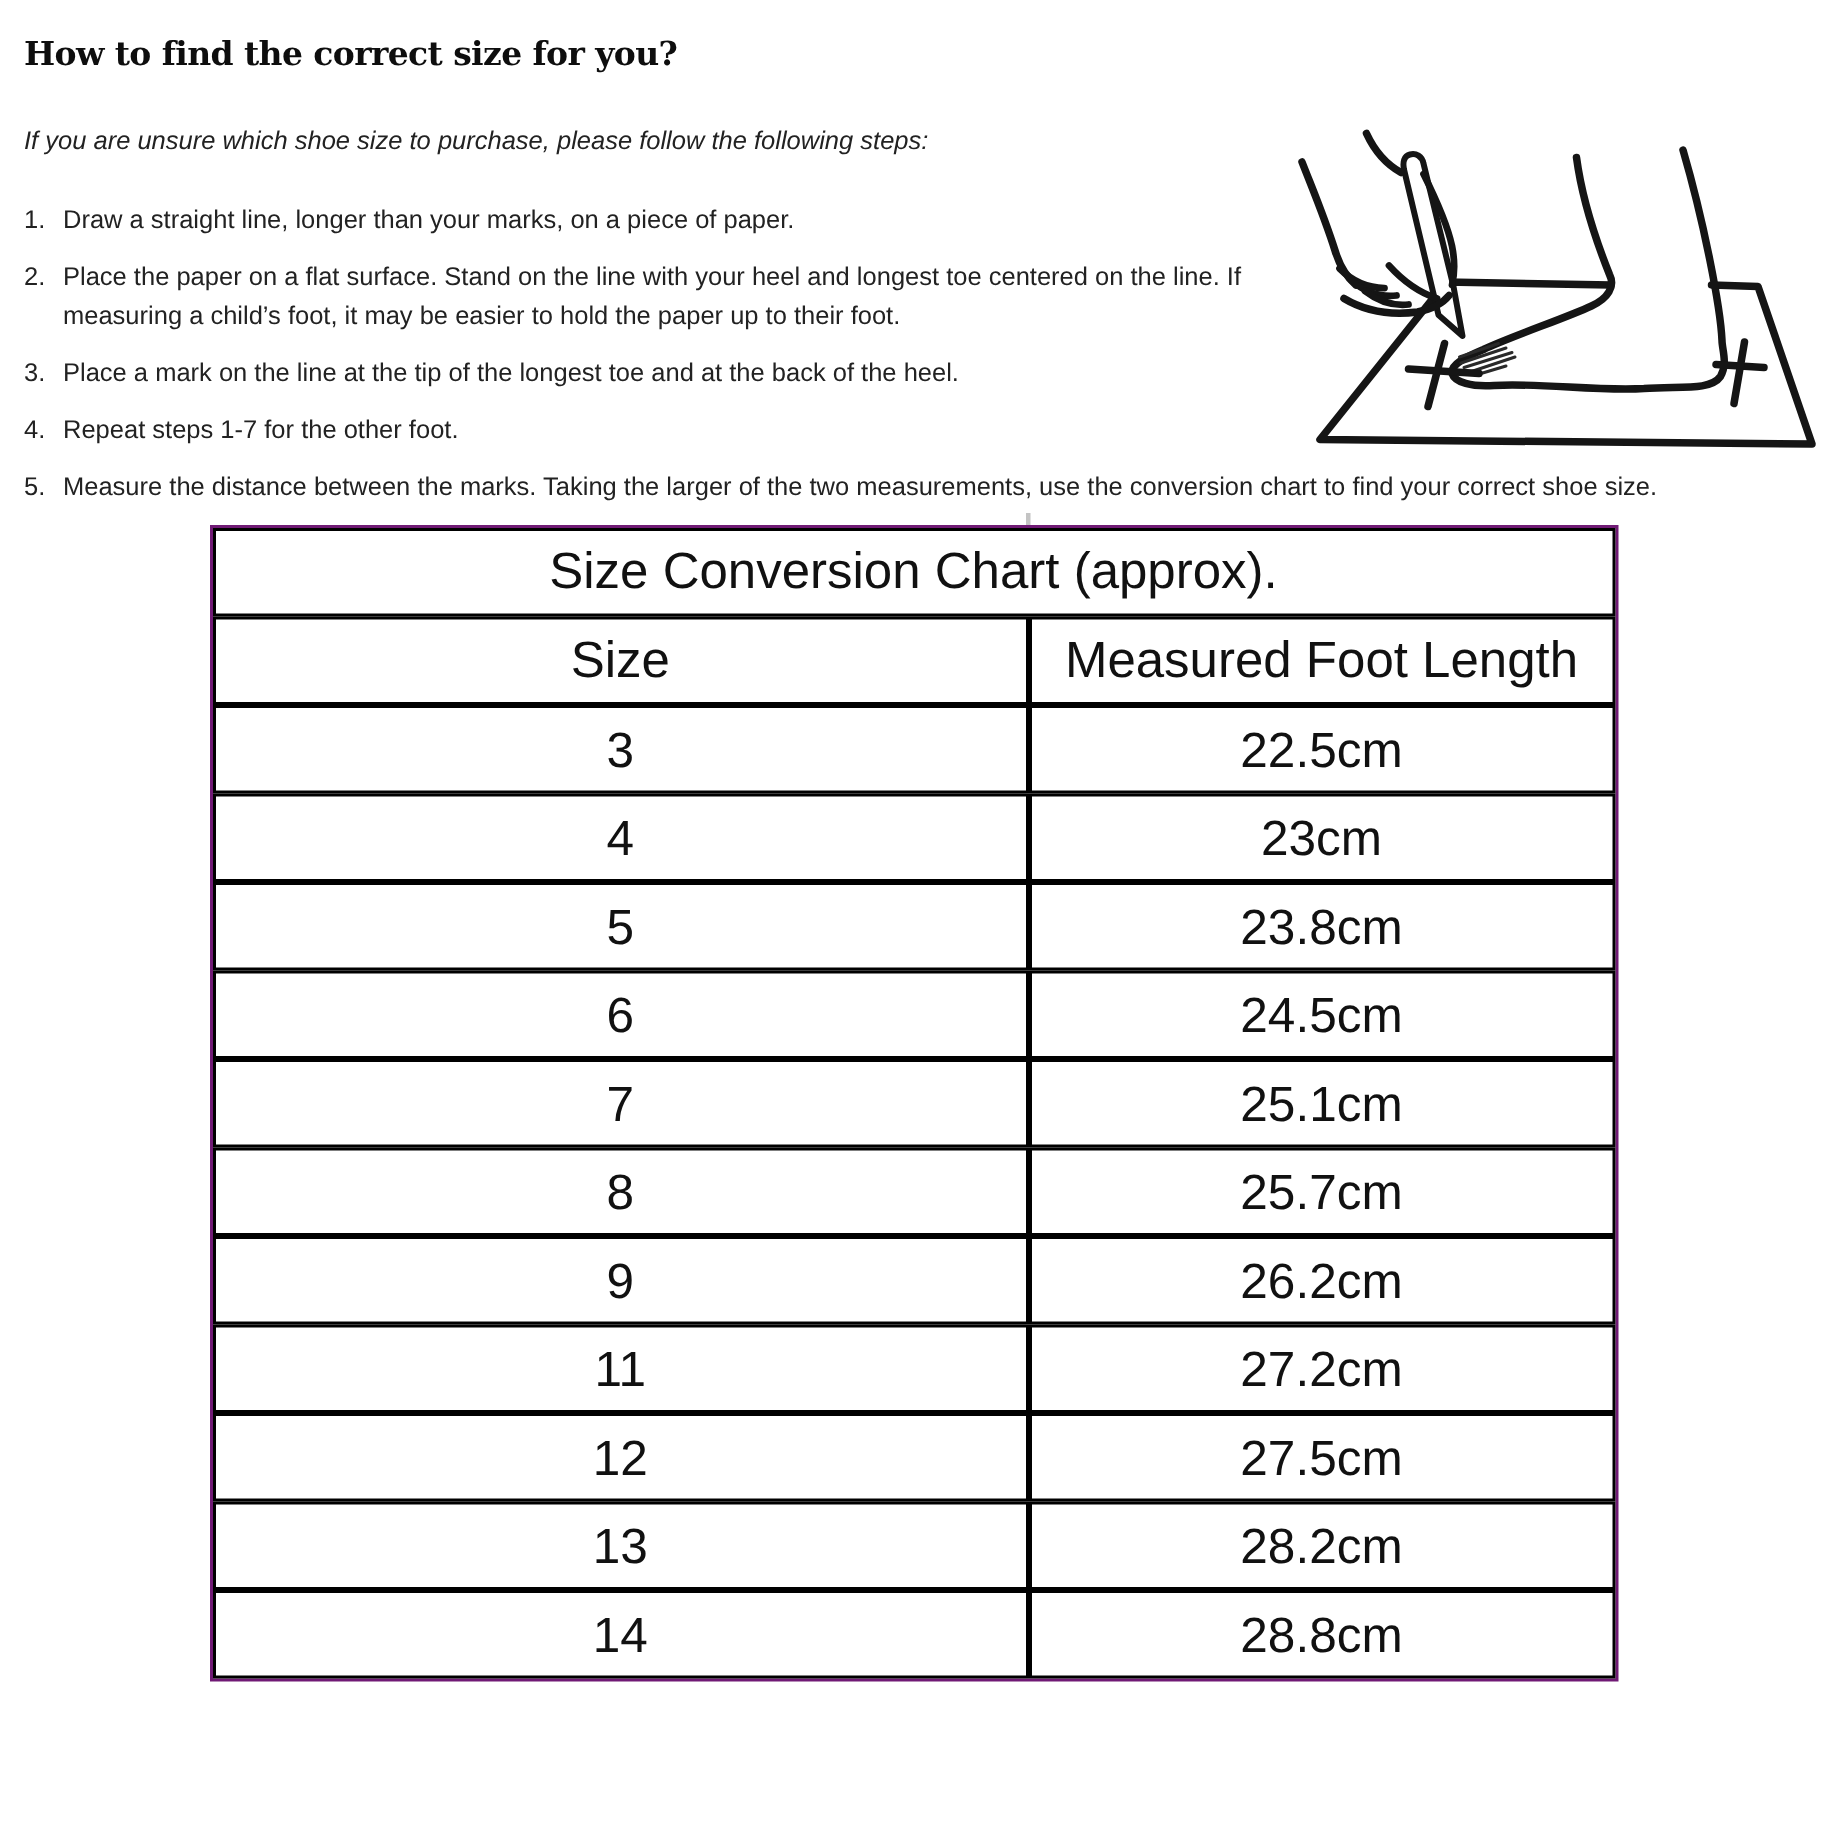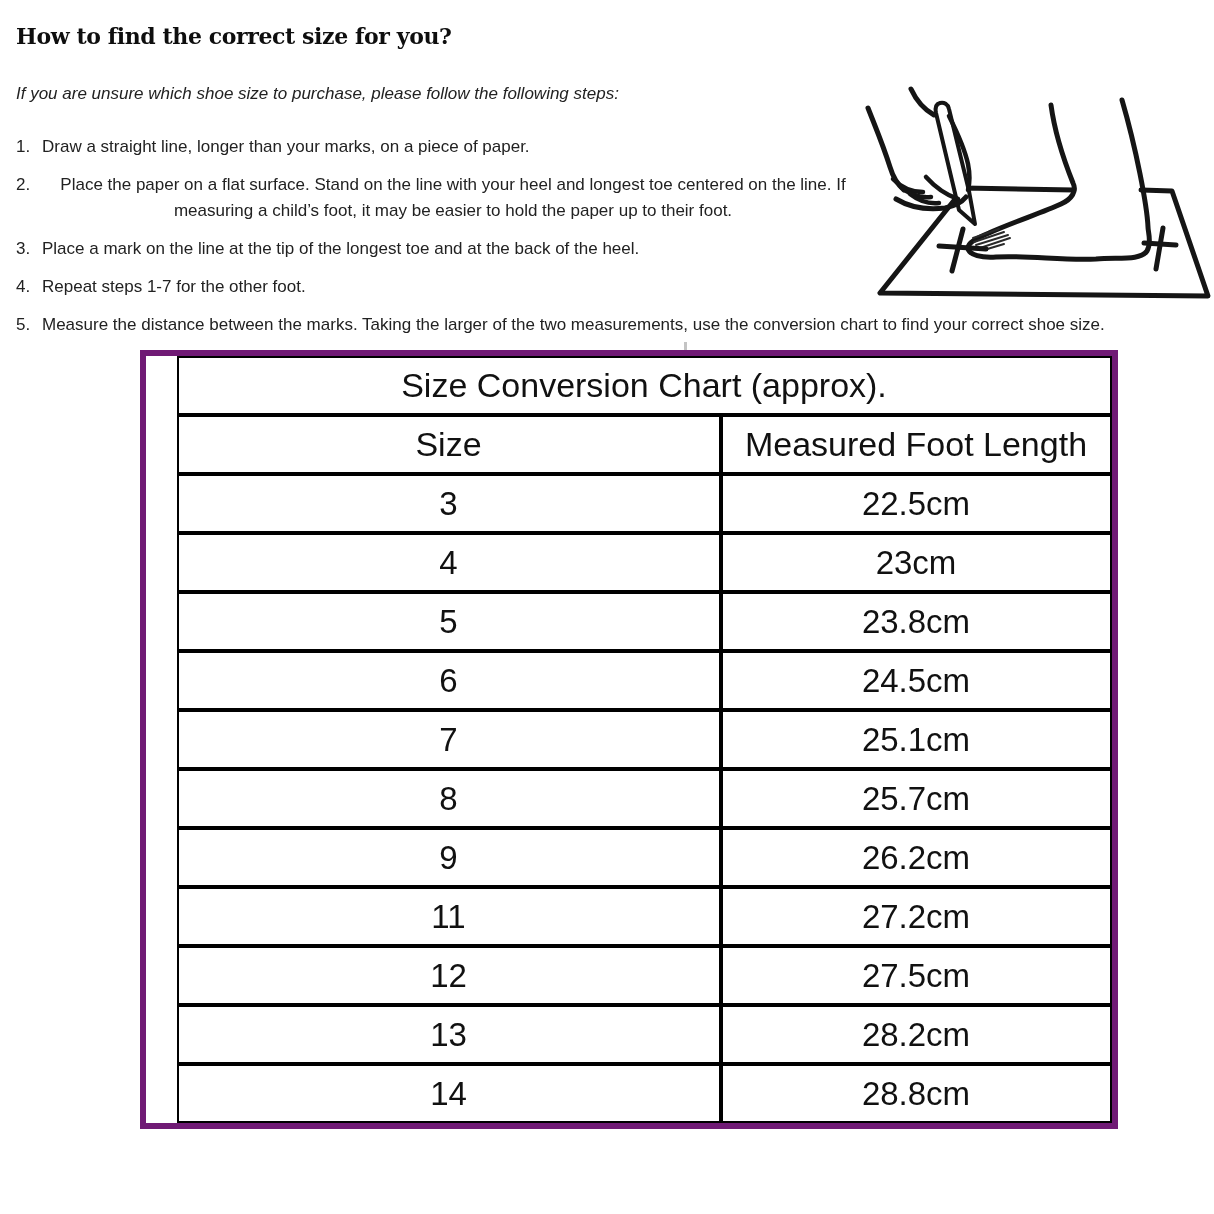--- a/index.html
+++ b/index.html
@@ -32,41 +32,40 @@
   .steps { margin: 27px 16px 0 16px; list-style: none; }
   .step {
     display: flex;
     margin-bottom: 12px;
     font-size: 17px;
     line-height: 26px;
     color: #222;
   }
   .step .num { flex: 0 0 26px; width: 26px; }
   .step .txt { flex: 0 1 auto; }
-  .step.wrap-limit .txt { max-width: 822px; text-align: center; }
+  .step.wrap-limit .txt { max-width: 822px; }
 
   .figure {
     position: absolute;
     top: 56px; right: 2px;
     width: 356px; height: 234px;
   }
   .figure svg { display: block; width: 356px; height: 234px; }
 
   .table-wrap { position: relative; width: 935px; margin: 12px auto 0 auto; }
   .divider-tick {
     position: absolute; left: 544px; top: -8px;
     width: 3px; height: 8px; background: #c4c4c4;
   }
   table.size-chart {
     width: 935px;
     border-collapse: separate;
     border-spacing: 0;
-    border: 6px solid #701a75;
+    border: 2px solid #701a75;
     table-layout: fixed;
-    padding-left: 31px;
   }
   table.size-chart td {
     border: 2px solid #000;
     height: 55px;
     text-align: center;
     vertical-align: middle;
     padding: 0;
     color: #111;
     font-family: "Liberation Sans", sans-serif;
   }

